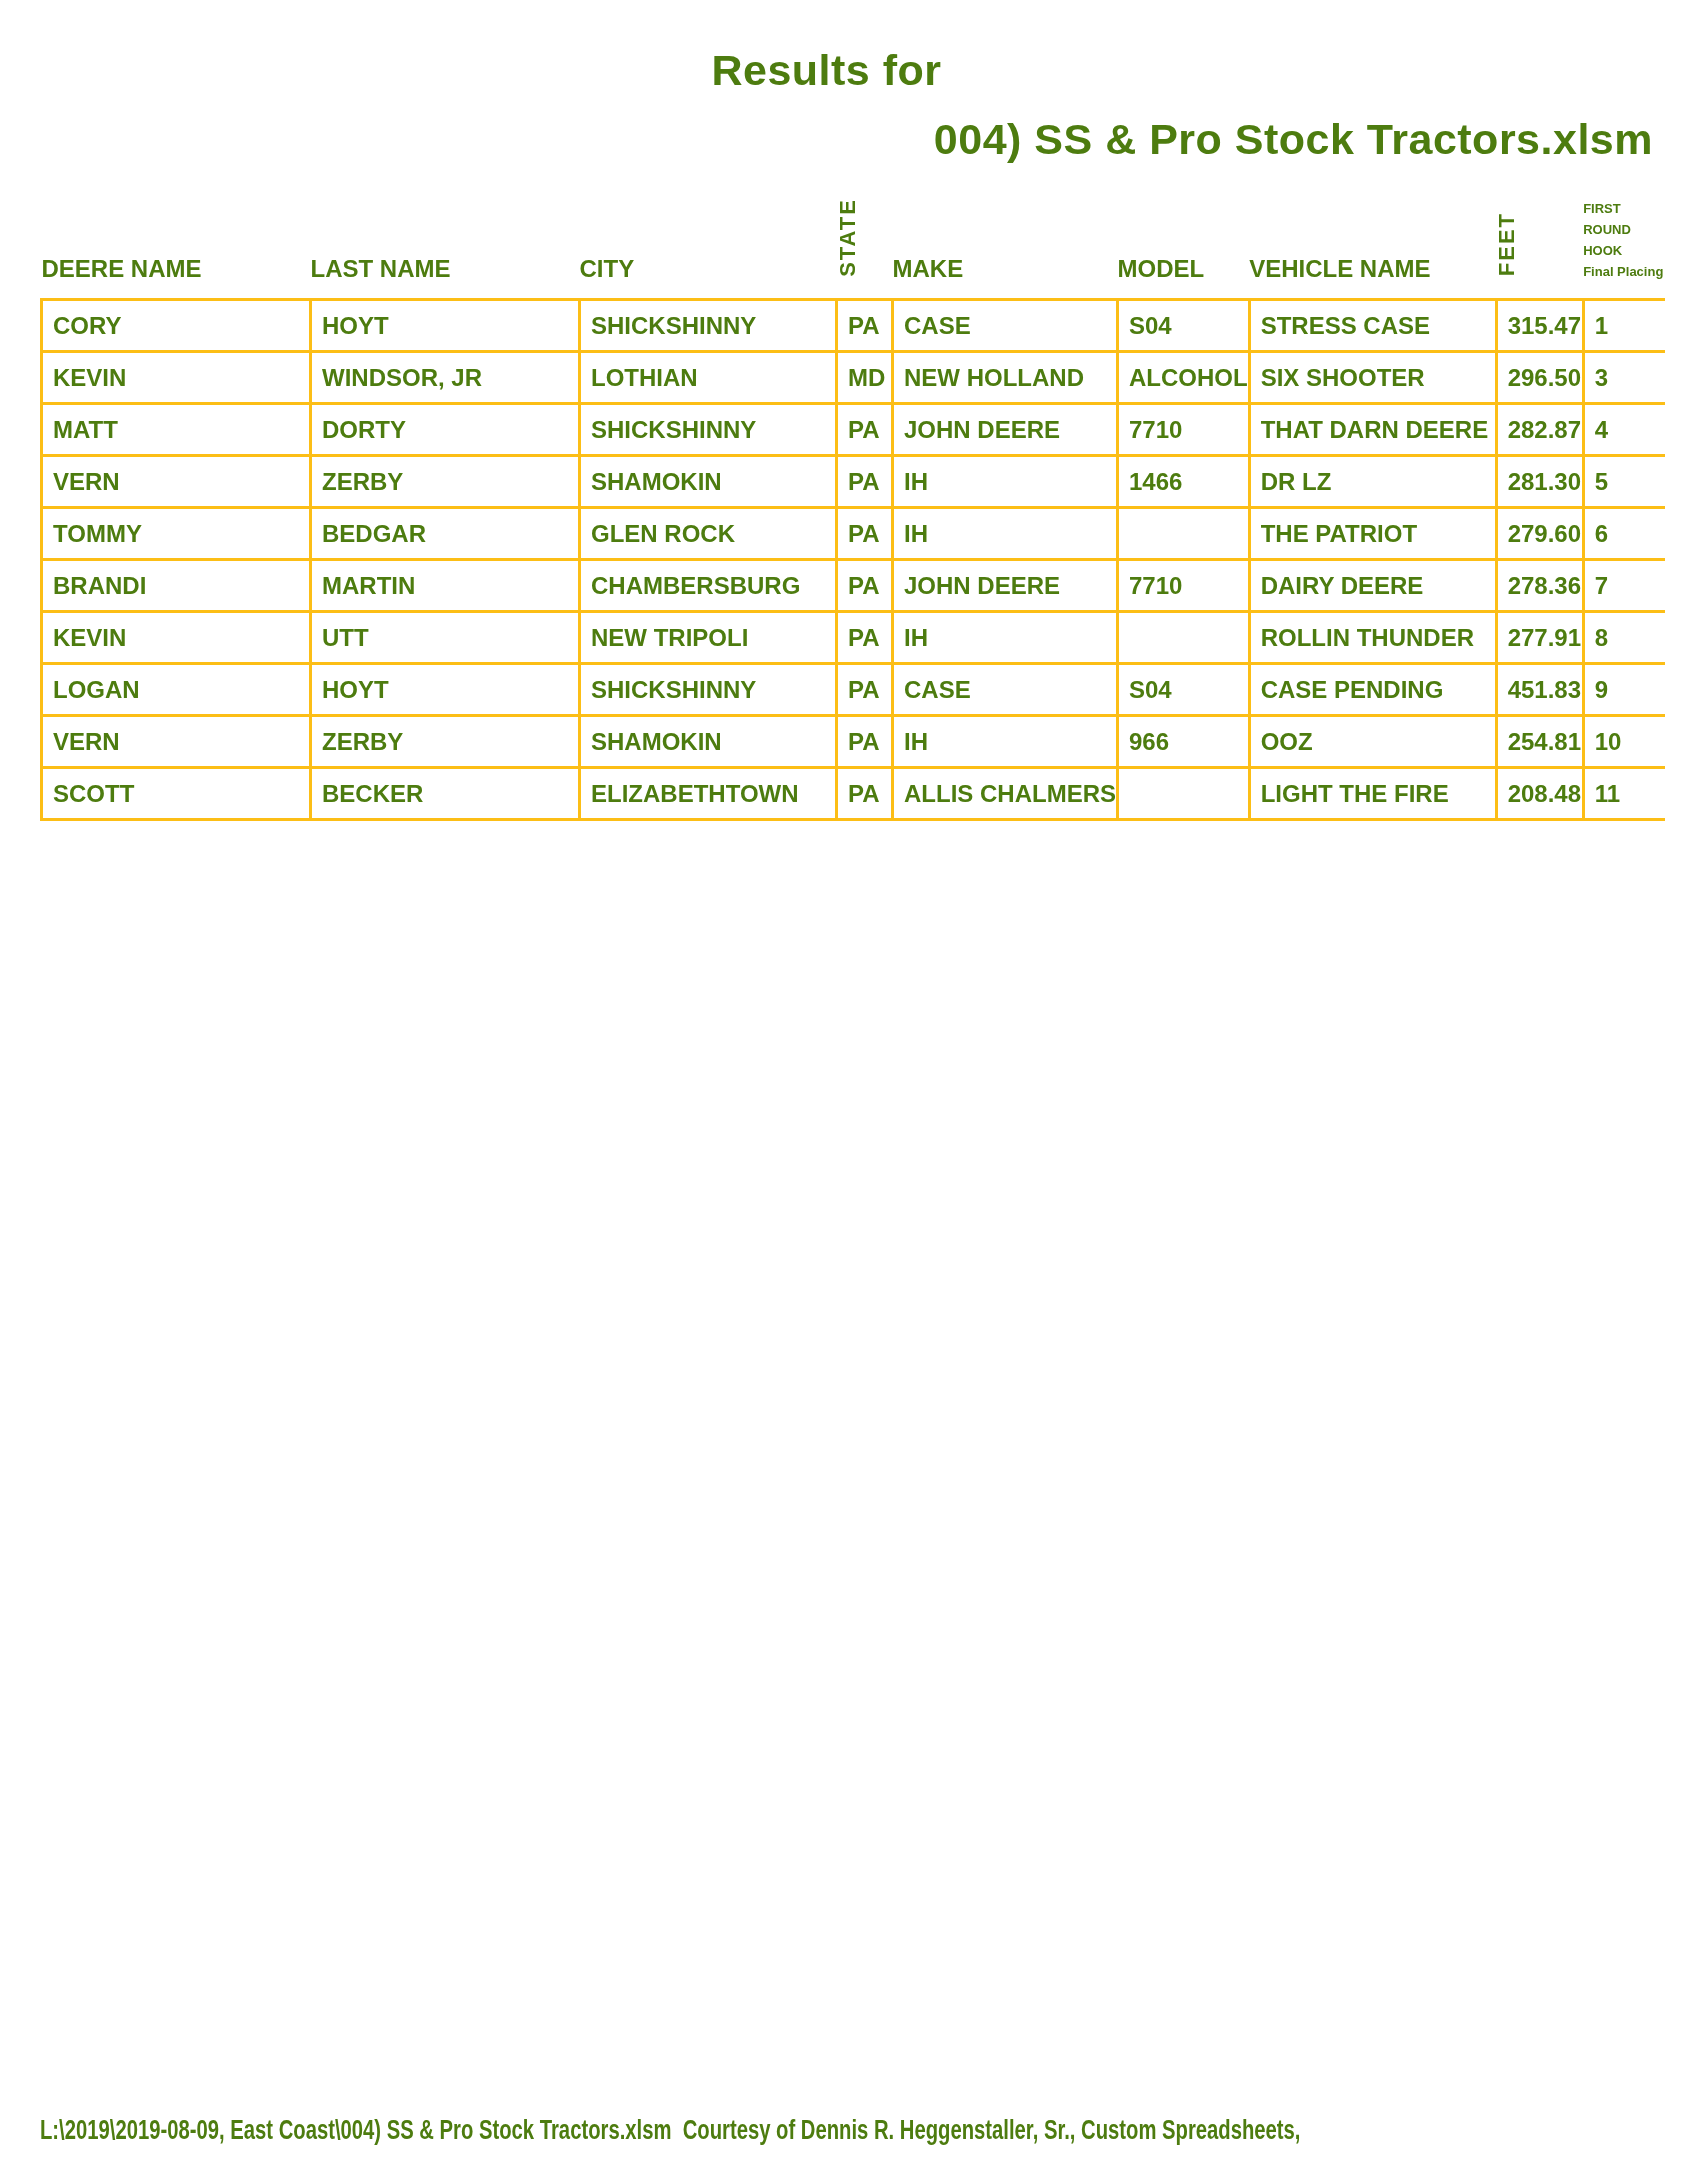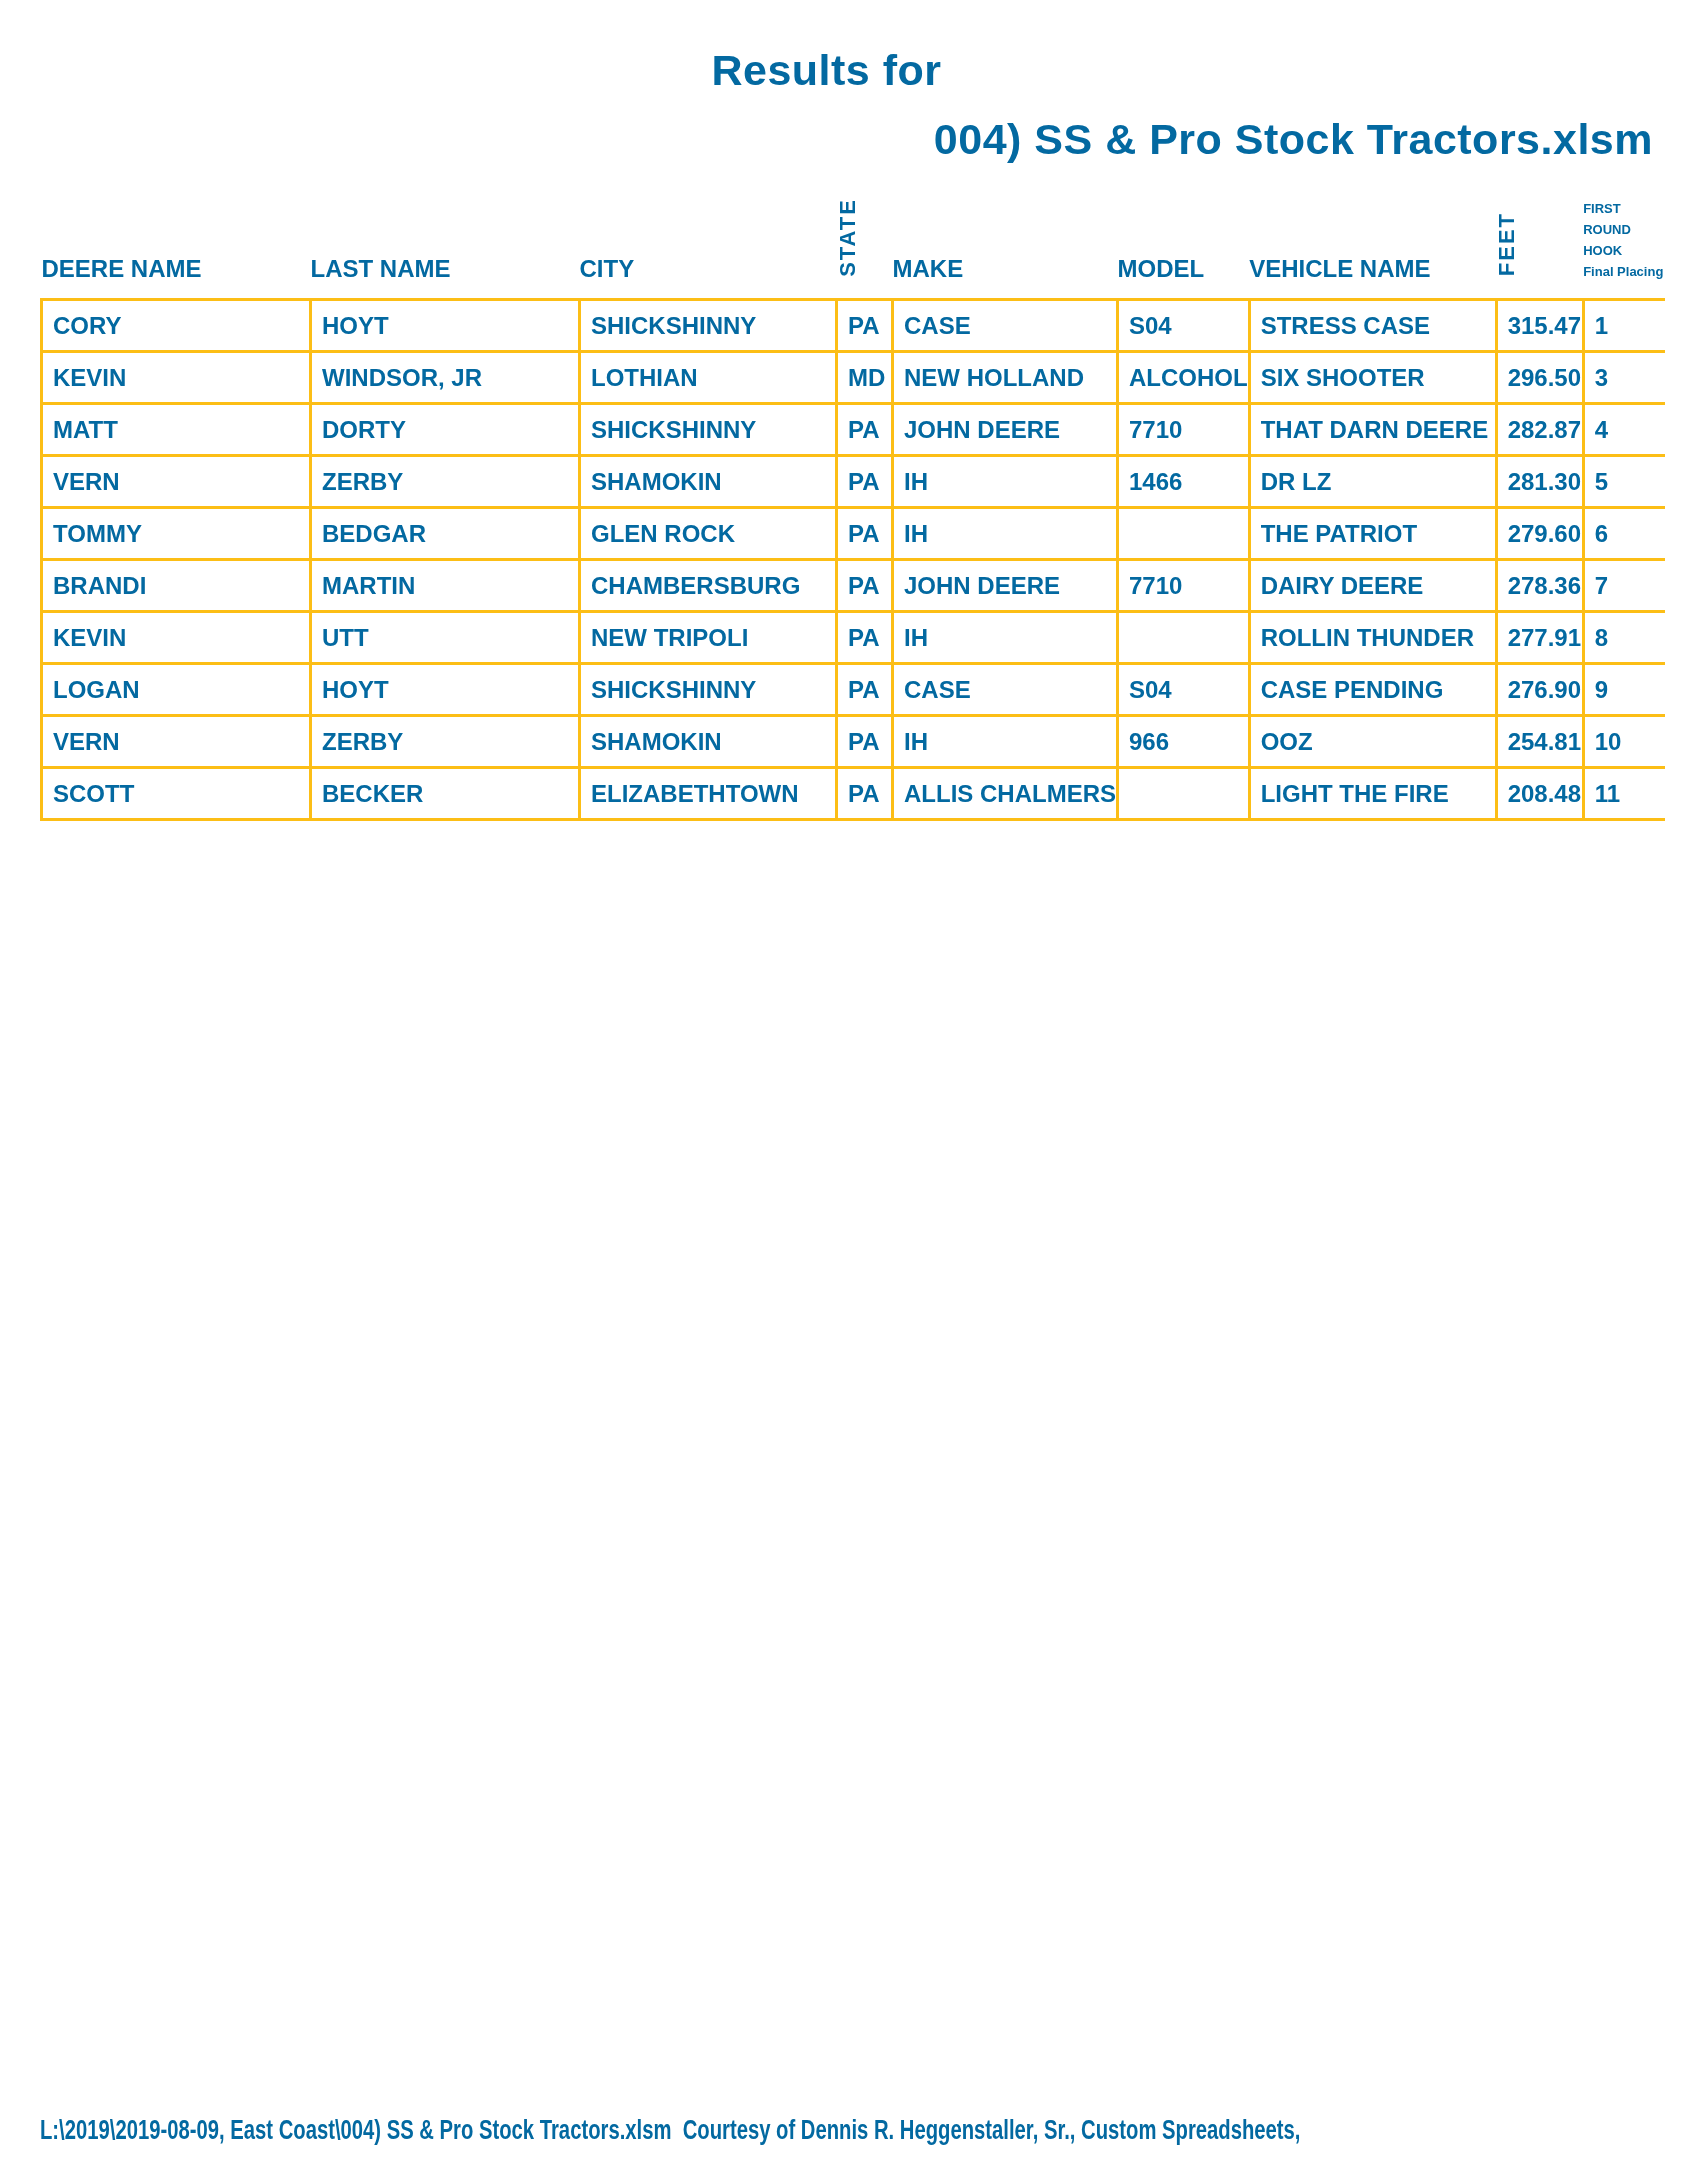--- a/index.html
+++ b/index.html
@@ -1,18 +1,18 @@
 <!DOCTYPE html>
 <html><head>
 <meta charset="utf-8">
 <style>
   html,body { margin:0; padding:0; background:#ffffff; }
   .page {
     position:relative; width:1683px; height:2178px; background:#ffffff;
-    font-family:"Liberation Sans", sans-serif; color:#0369a1; overflow:hidden;
+    font-family:"Liberation Sans", sans-serif; color:#4d7c0f; overflow:hidden;
   }
   .title-line1 {
     position:absolute; top:46px; left:0; width:1653px; text-align:center;
     font-size:43px; font-weight:bold; letter-spacing:0.5px;
   }
   .title-line2 {
     position:absolute; top:115px; left:0; width:1653px; text-align:right;
     font-size:43px; font-weight:bold; letter-spacing:0.5px;
   }
   table.results {
@@ -166,21 +166,21 @@
           <td class="c-placing">8</td>
         </tr>
         <tr>
           <td class="c-first_name">LOGAN</td>
           <td class="c-last_name">HOYT</td>
           <td class="c-city">SHICKSHINNY</td>
           <td class="c-state">PA</td>
           <td class="c-make">CASE</td>
           <td class="c-model">S04</td>
           <td class="c-vehicle_name">CASE PENDING</td>
-          <td class="c-feet">276.90</td>
+          <td class="c-feet">451.83</td>
           <td class="c-placing">9</td>
         </tr>
         <tr>
           <td class="c-first_name">VERN</td>
           <td class="c-last_name">ZERBY</td>
           <td class="c-city">SHAMOKIN</td>
           <td class="c-state">PA</td>
           <td class="c-make">IH</td>
           <td class="c-model">966</td>
           <td class="c-vehicle_name">OOZ</td>

